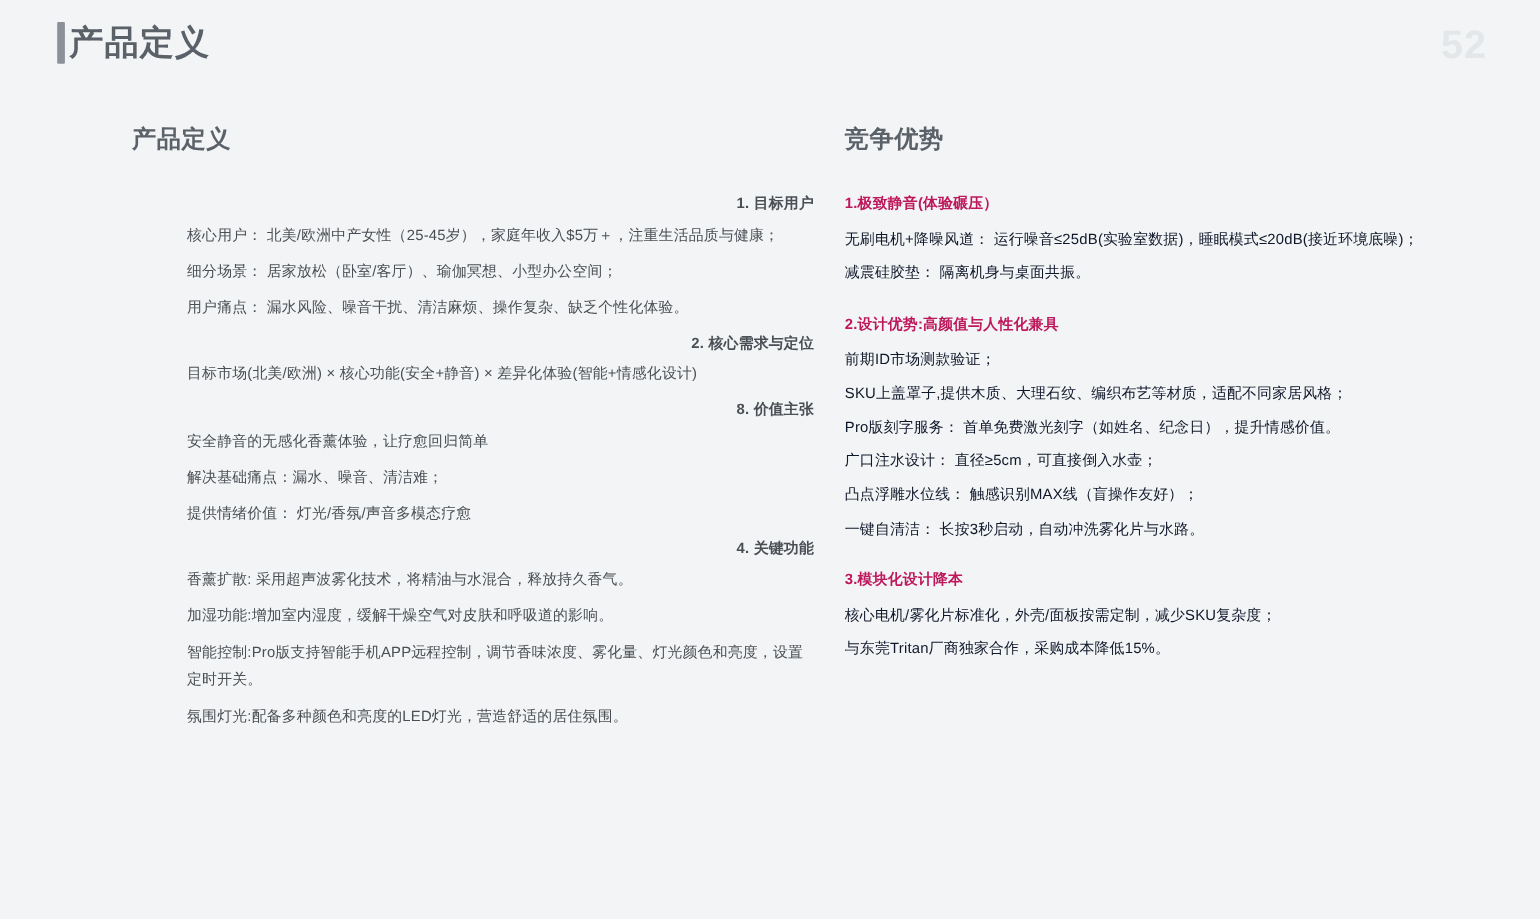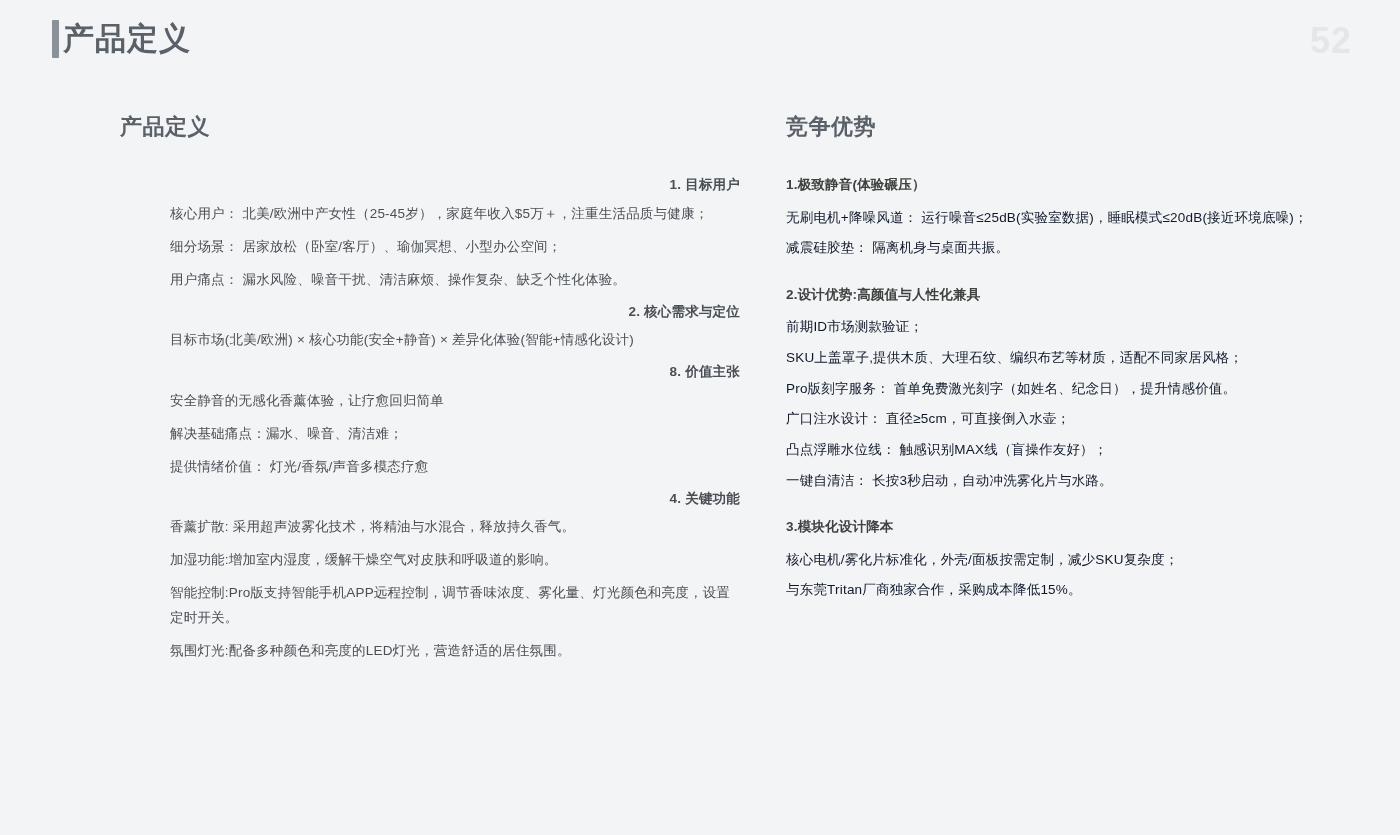--- a/index.html
+++ b/index.html
@@ -58,21 +58,21 @@
     left: 0;
     width: 1400px;
   }
   .col-left {
     position: absolute;
     left: 120px;
     width: 620px;
   }
   .col-right {
     position: absolute;
-    left: 786px;
+    left: 768px;
     width: 530px;
   }
   .col-title {
     font-size: 22px;
     font-weight: bold;
     color: #5b6169;
     margin-bottom: 32px;
     letter-spacing: 0.5px;
   }
   
@@ -95,21 +95,21 @@
     line-height: 1.85;
     letter-spacing: 0.2px;
   }
   
   .r-block {
     margin-bottom: 24px;
   }
   .r-heading {
     font-size: 13.5px;
     font-weight: bold;
-    color: #404040;
+    color: #be185d;
     margin: 0 0 10px 0;
     line-height: 1.6;
     letter-spacing: 0.2px;
   }
   .r-line {
     font-size: 13.5px;
     color: #0f172a;
     margin: 0 0 7px 0;
     line-height: 1.75;
     letter-spacing: 0.2px;

